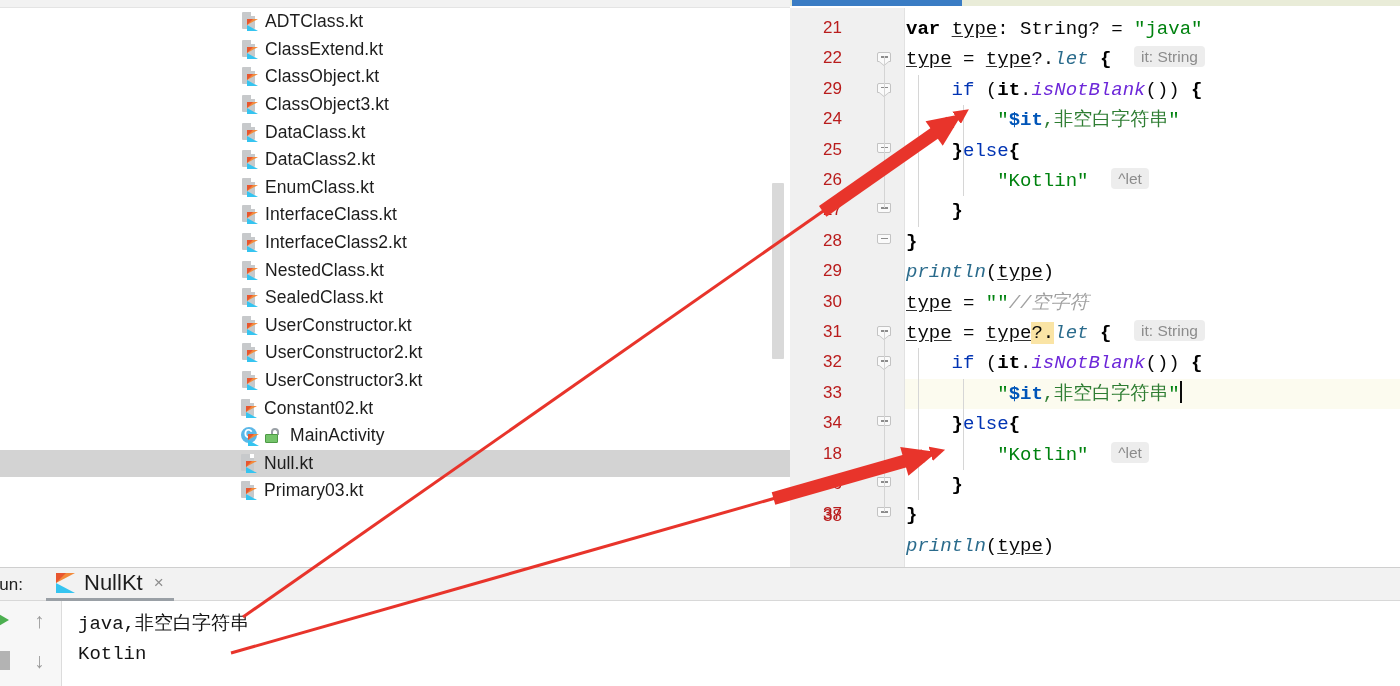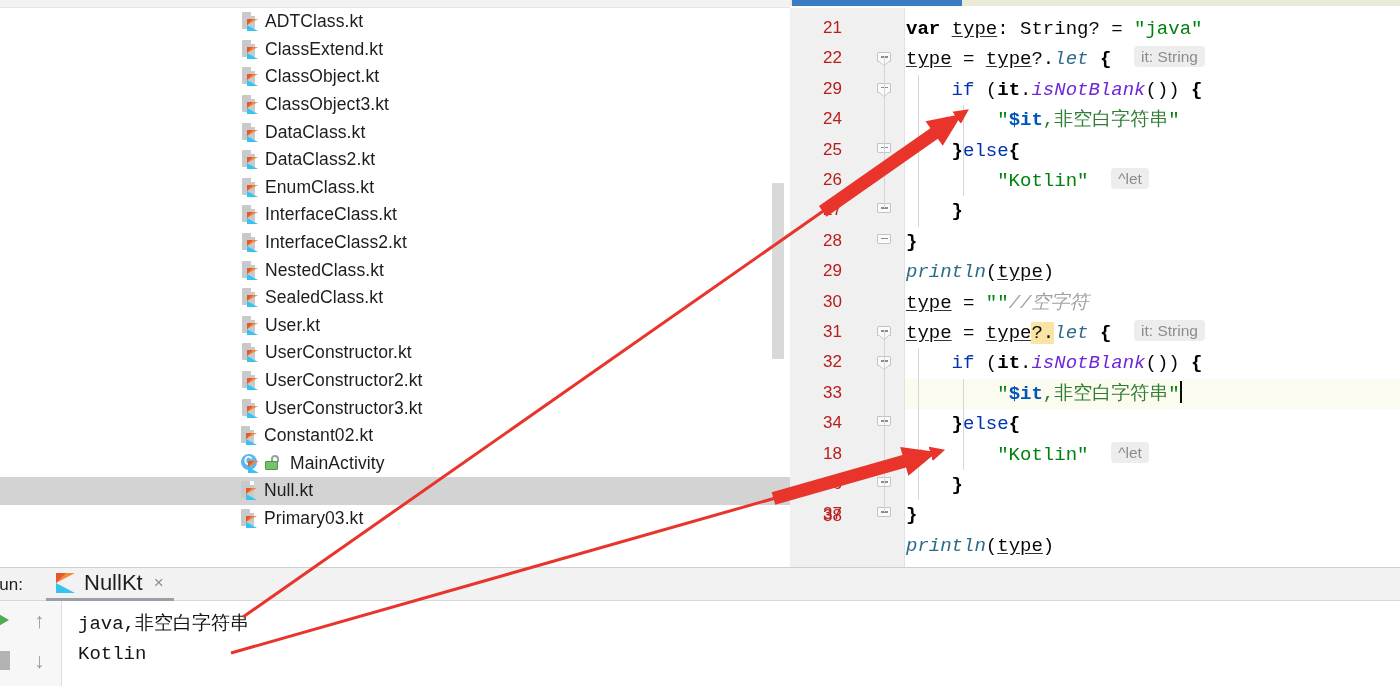--- a/index.html
+++ b/index.html
@@ -330,32 +330,20 @@
           <span style="display: inline-block; flex: 0 0 auto; width: 241px;"></span>
           <span class="kt-icon">
             <span class="page"></span>
             <span class="kbadge">
               <i class="t1"></i>
               <i class="t2"></i>
               <i class="t3"></i>
             </span>
           </span>
           <span class="tree-label">SealedClass.kt</span>
-        </div>
-        <div class="tree-row">
-          <span style="display: inline-block; flex: 0 0 auto; width: 241px;"></span>
-          <span class="kt-icon">
-            <span class="page"></span>
-            <span class="kbadge">
-              <i class="t1"></i>
-              <i class="t2"></i>
-              <i class="t3"></i>
-            </span>
-          </span>
-          <span class="tree-label">User.kt</span>
         </div>
         <div class="tree-row">
           <span style="display: inline-block; flex: 0 0 auto; width: 241px;"></span>
           <span class="kt-icon">
             <span class="page"></span>
             <span class="kbadge">
               <i class="t1"></i>
               <i class="t2"></i>
               <i class="t3"></i>
             </span>

